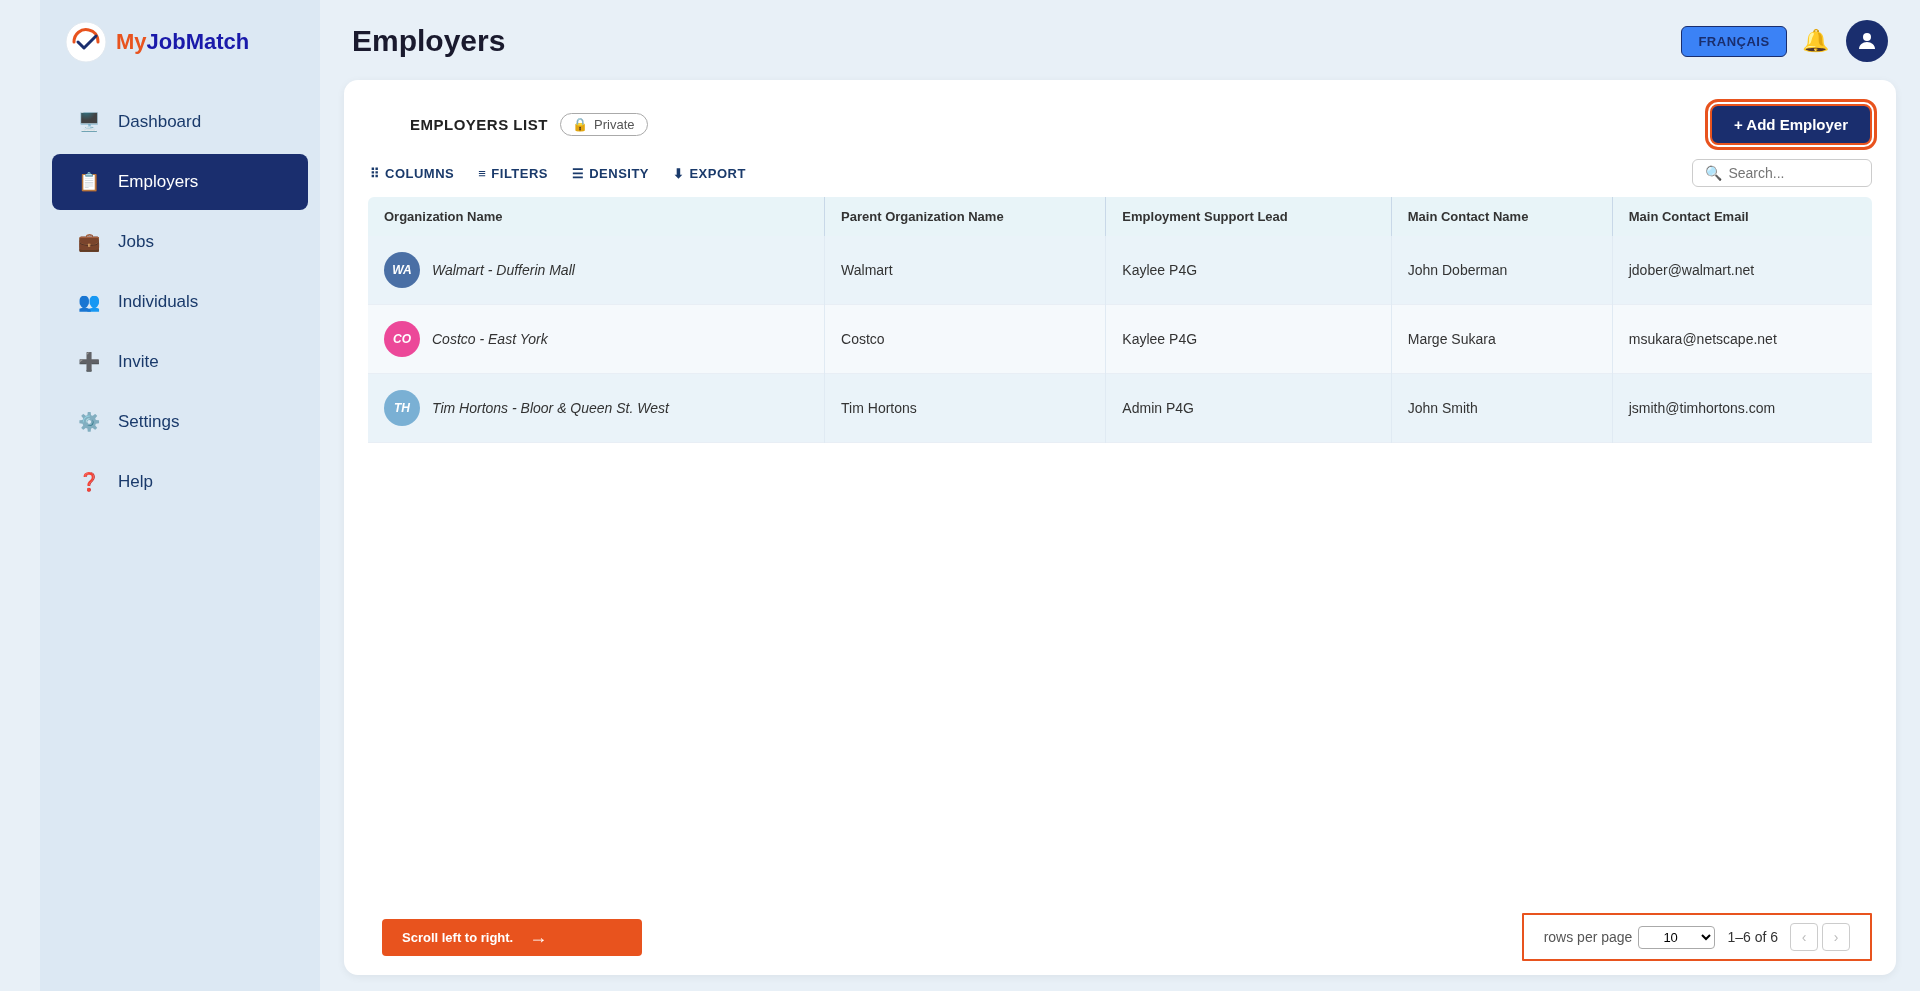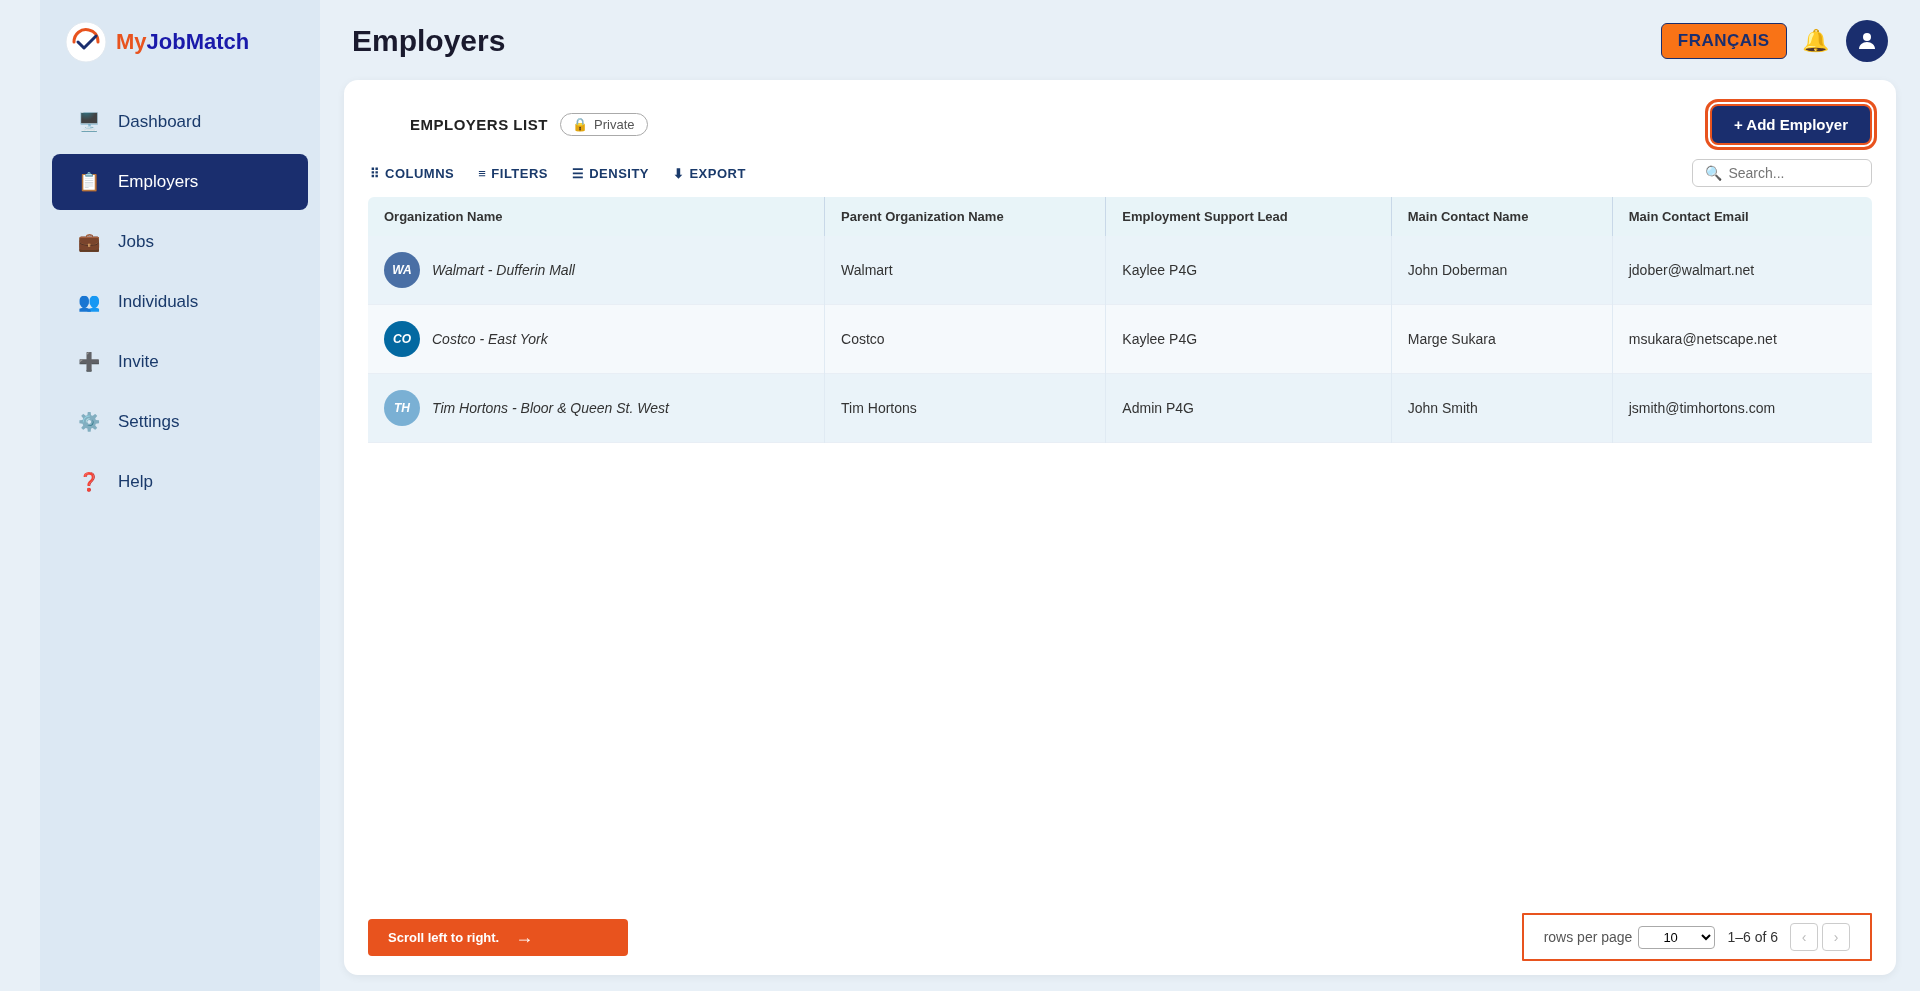--- a/index.html
+++ b/index.html
@@ -90,23 +90,23 @@
       font-weight: 600;
       color: #1a1a2e;
     }
     .header-actions {
       display: flex;
       align-items: center;
       gap: 16px;
     }
     .btn-francais {
       border: 1.5px solid #1a2e6e;
-      background: #f97316;
+      background: #3b82f6;
       color: #1a2e6e;
-      font-size: 17px;
+      font-size: 13px;
       font-weight: 600;
       padding: 7px 16px;
       border-radius: 6px;
       cursor: pointer;
       letter-spacing: 0.5px;
     }
     .icon-bell {
       font-size: 22px;
       color: #1a2e6e;
       cursor: pointer;
@@ -286,20 +286,21 @@
       flex-shrink: 0;
     }
 
     
     .table-footer {
       display: flex;
       align-items: center;
       justify-content: space-between;
       padding: 10px 0 14px 0;
       margin-top: 4px;
+      margin-left: 14px;
     }
     .scroll-hint {
       display: flex;
       align-items: center;
       gap: 8px;
       background: #e8531e;
       color: #fff;
       font-size: 13px;
       font-weight: 600;
       padding: 8px 20px;
@@ -488,21 +489,21 @@
         </div>
       </td>
       <td>Walmart</td>
       <td>Kaylee P4G</td>
       <td>John Doberman</td>
       <td>jdober@walmart.net</td>
     </tr>
             <tr>
       <td>
         <div class="org-cell">
-          <div class="org-avatar" style="background:#0369a1">CO</div>
+          <div class="org-avatar" style="background:#ec4899">CO</div>
           <span>Costco - East York</span>
         </div>
       </td>
       <td>Costco</td>
       <td>Kaylee P4G</td>
       <td>Marge Sukara</td>
       <td>msukara@netscape.net</td>
     </tr>
             <tr>
       <td>

